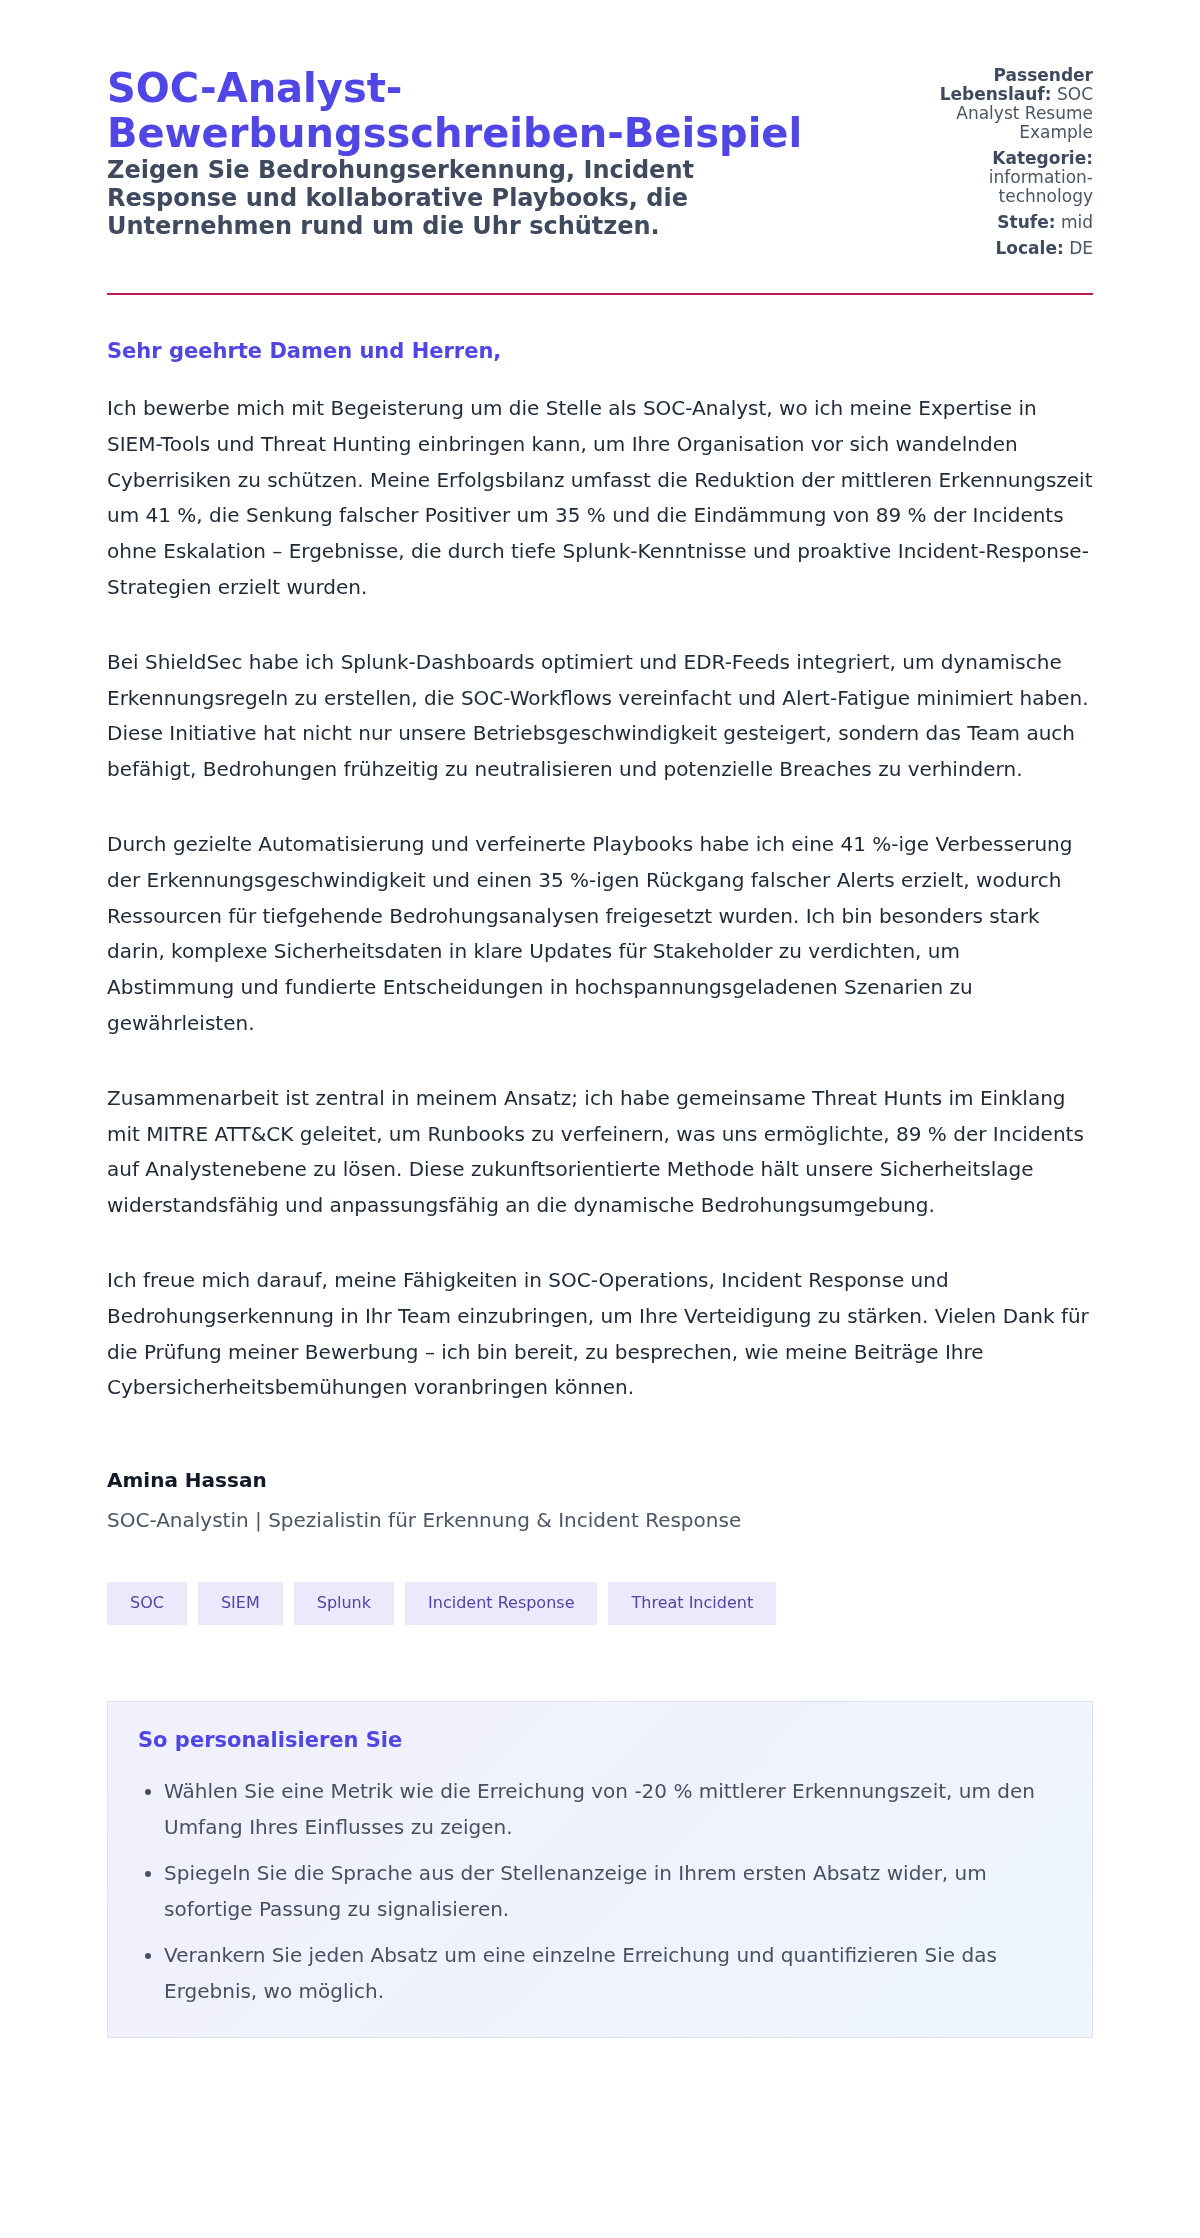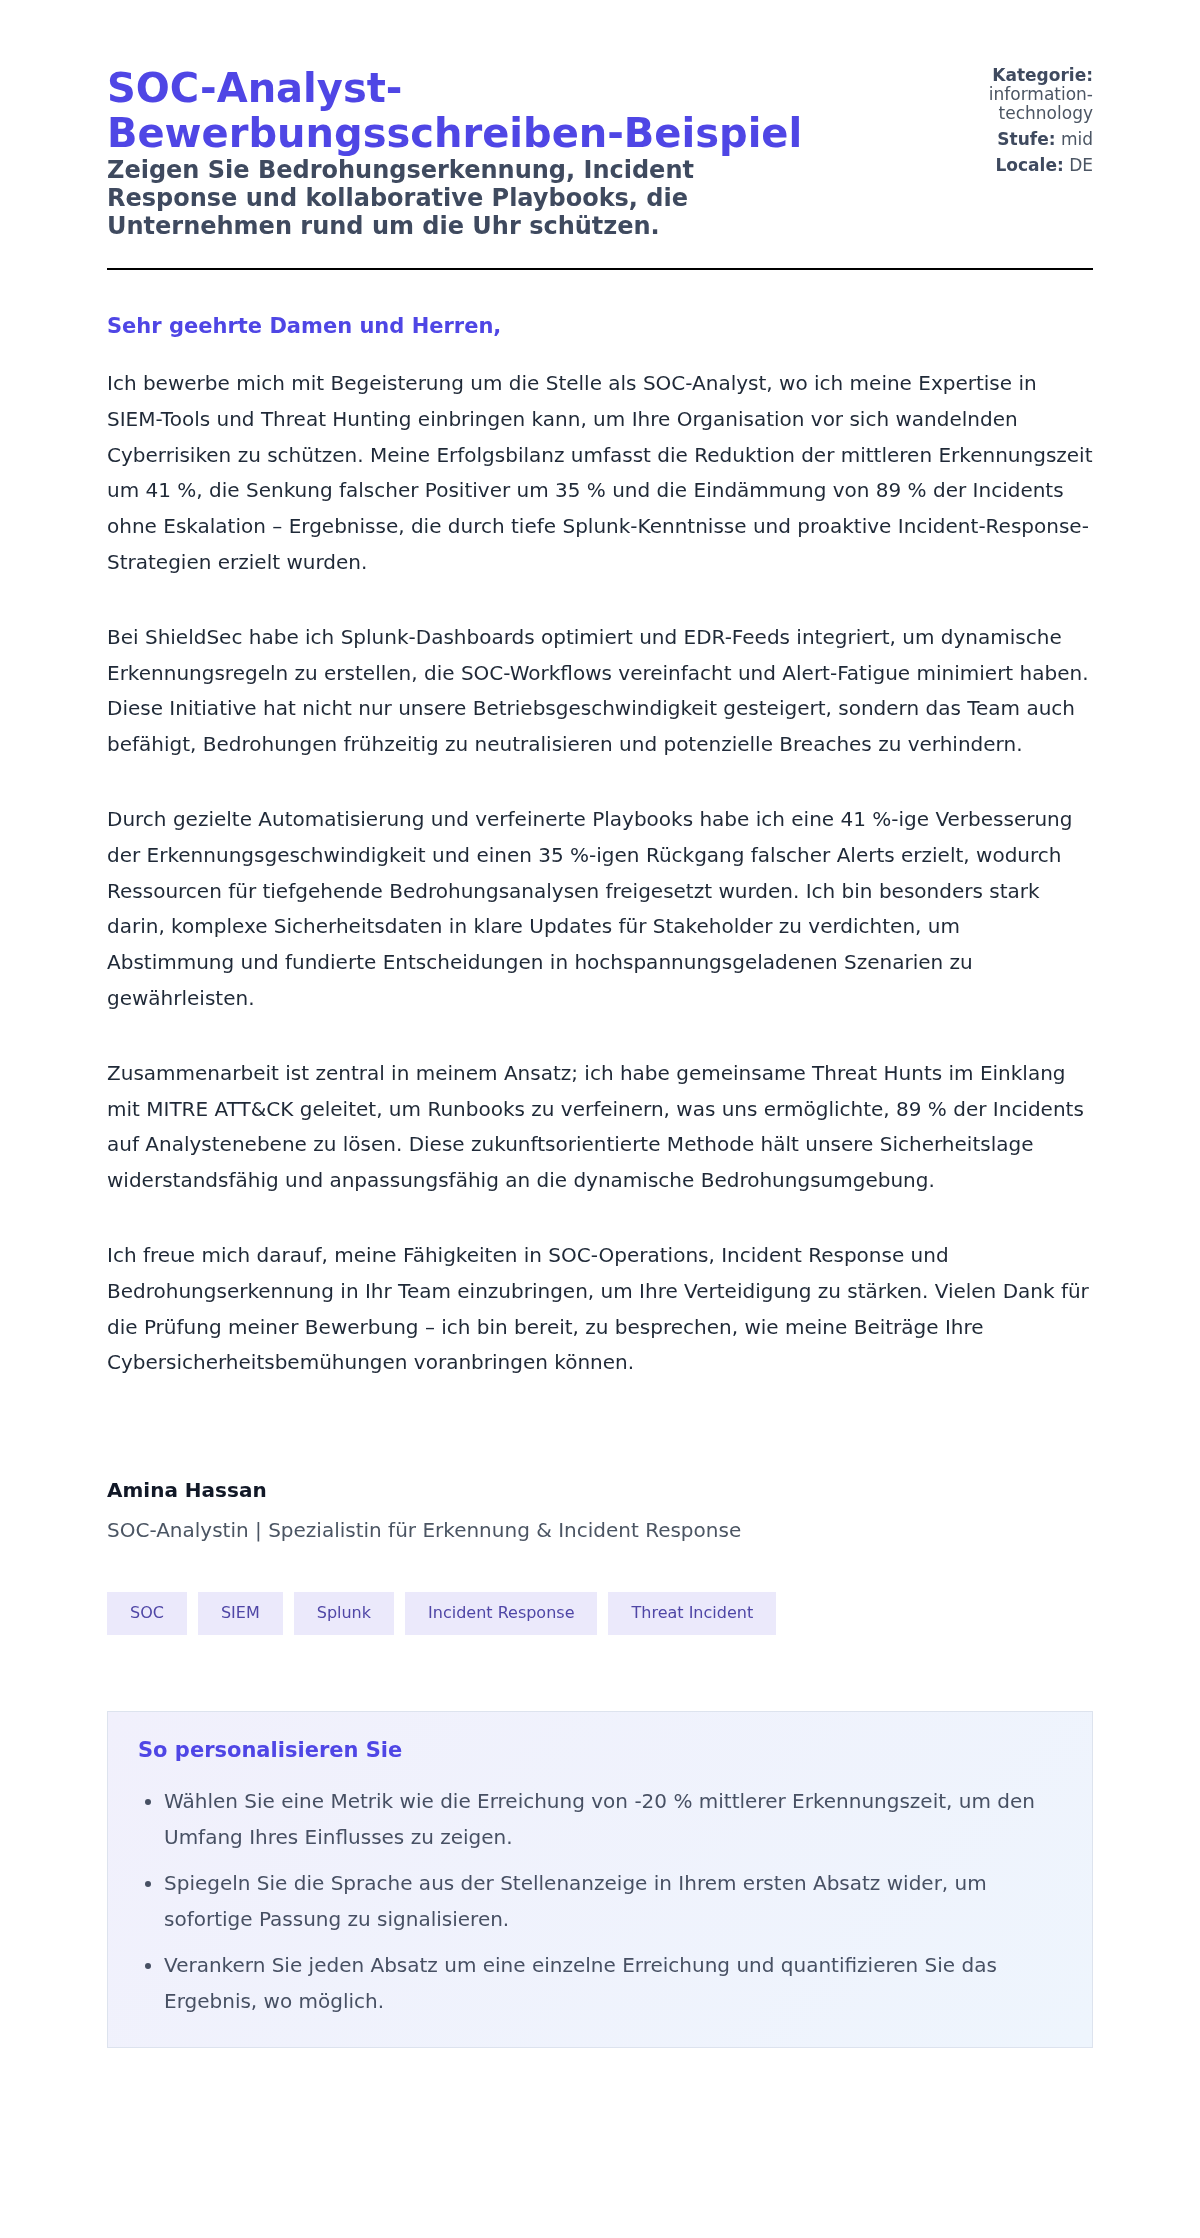--- a/index.html
+++ b/index.html
@@ -12,21 +12,21 @@
     }
     .page {
       width: 1200px;
       padding: 66px 107px 70px 107px;
     }
     .header {
       display: flex;
       justify-content: space-between;
       align-items: flex-start;
       padding-bottom: 28px;
-      border-bottom: 2px solid #000000;
+      border-bottom: 2px solid #be185d;
     }
     .header-left { width: 720px; }
     .title {
       font-size: 40px;
       line-height: 45px;
       font-weight: bold;
       color: #4f46e5;
     }
     .subtitle {
       font-size: 24px;
@@ -52,21 +52,21 @@
       font-weight: bold;
       color: #4f46e5;
       margin-bottom: 26px;
     }
     .para {
       font-size: 20px;
       line-height: 35.8px;
       color: #1f2937;
       margin-bottom: 39px;
     }
-    .signature { margin-top: 95px; }
+    .signature { margin-top: 60px; }
     .sig-name {
       font-size: 20px;
       line-height: 28px;
       font-weight: bold;
       color: #111827;
     }
     .sig-role {
       font-size: 20px;
       line-height: 28px;
       color: #4b5563;
@@ -115,20 +115,24 @@
 
 <div class="page">
 
   <header class="header">
     <div class="header-left">
       <h1 class="title">SOC-Analyst-Bewerbungsschreiben-Beispiel</h1>
       <h2 class="subtitle">Zeigen Sie Bedrohungserkennung, Incident Response und kollaborative Playbooks, die Unternehmen rund um die Uhr schützen.</h2>
     </div>
     <div class="meta">
       <div class="meta-row">
+        <span class="meta-key">Passender Lebenslauf:</span>
+        <span class="meta-value">SOC Analyst Resume Example</span>
+      </div>
+      <div class="meta-row">
         <span class="meta-key">Kategorie:</span>
         <span class="meta-value">information-technology</span>
       </div>
       <div class="meta-row">
         <span class="meta-key">Stufe:</span>
         <span class="meta-value">mid</span>
       </div>
       <div class="meta-row">
         <span class="meta-key">Locale:</span>
         <span class="meta-value">DE</span>

